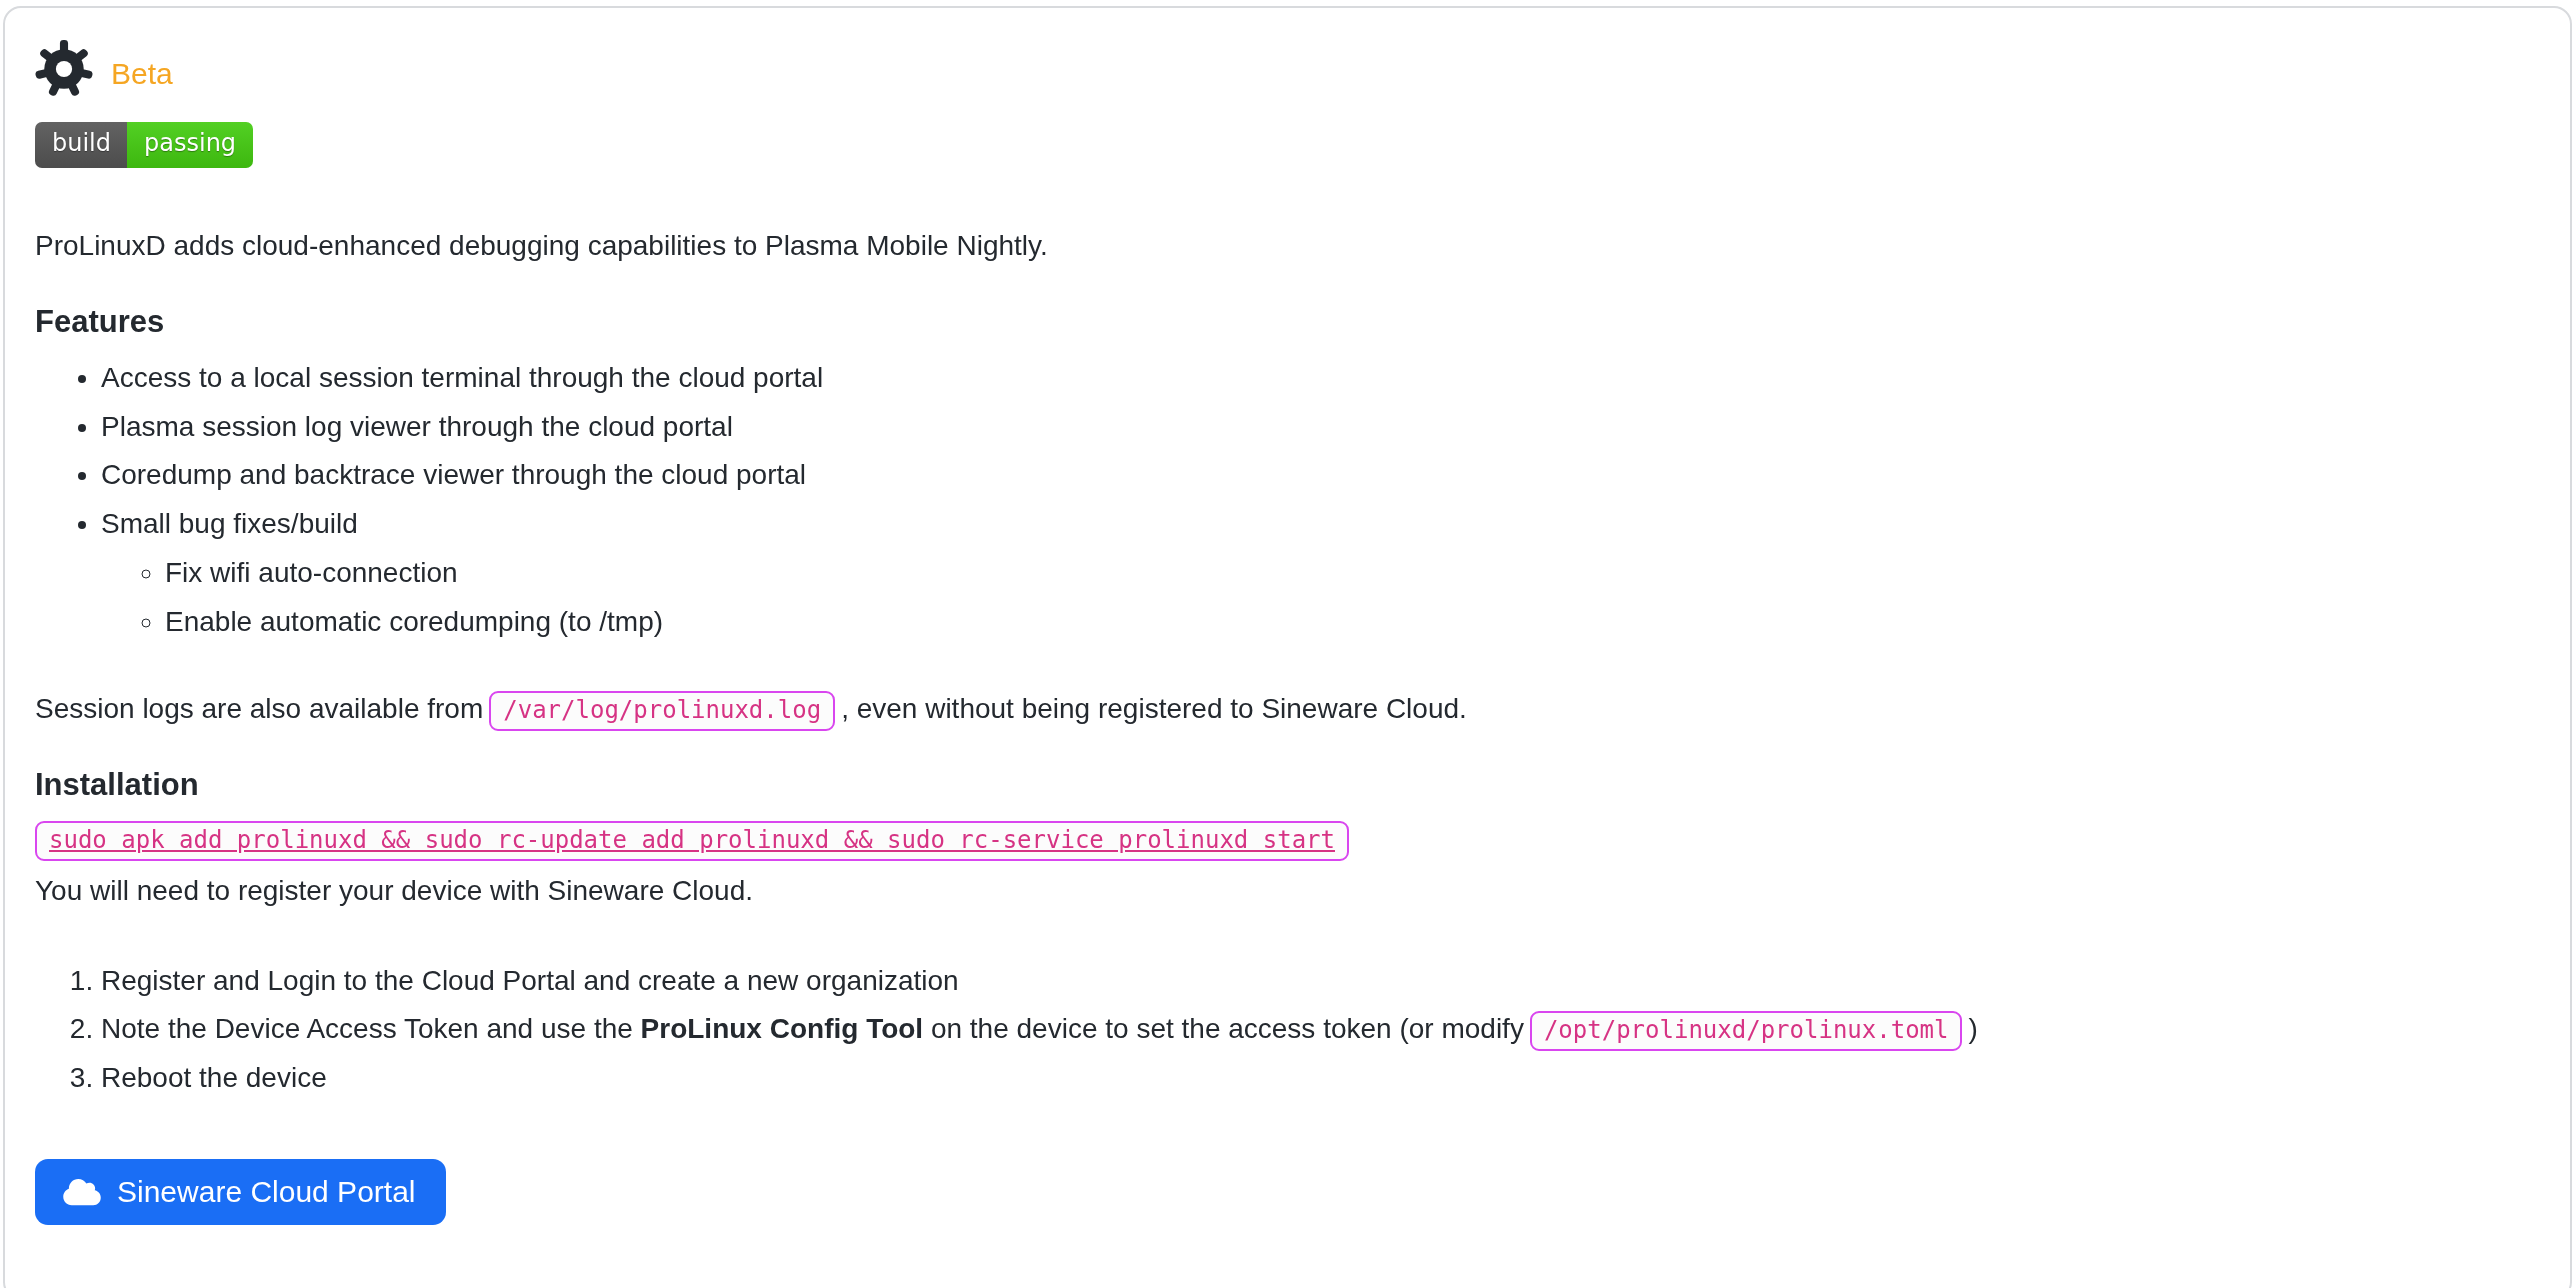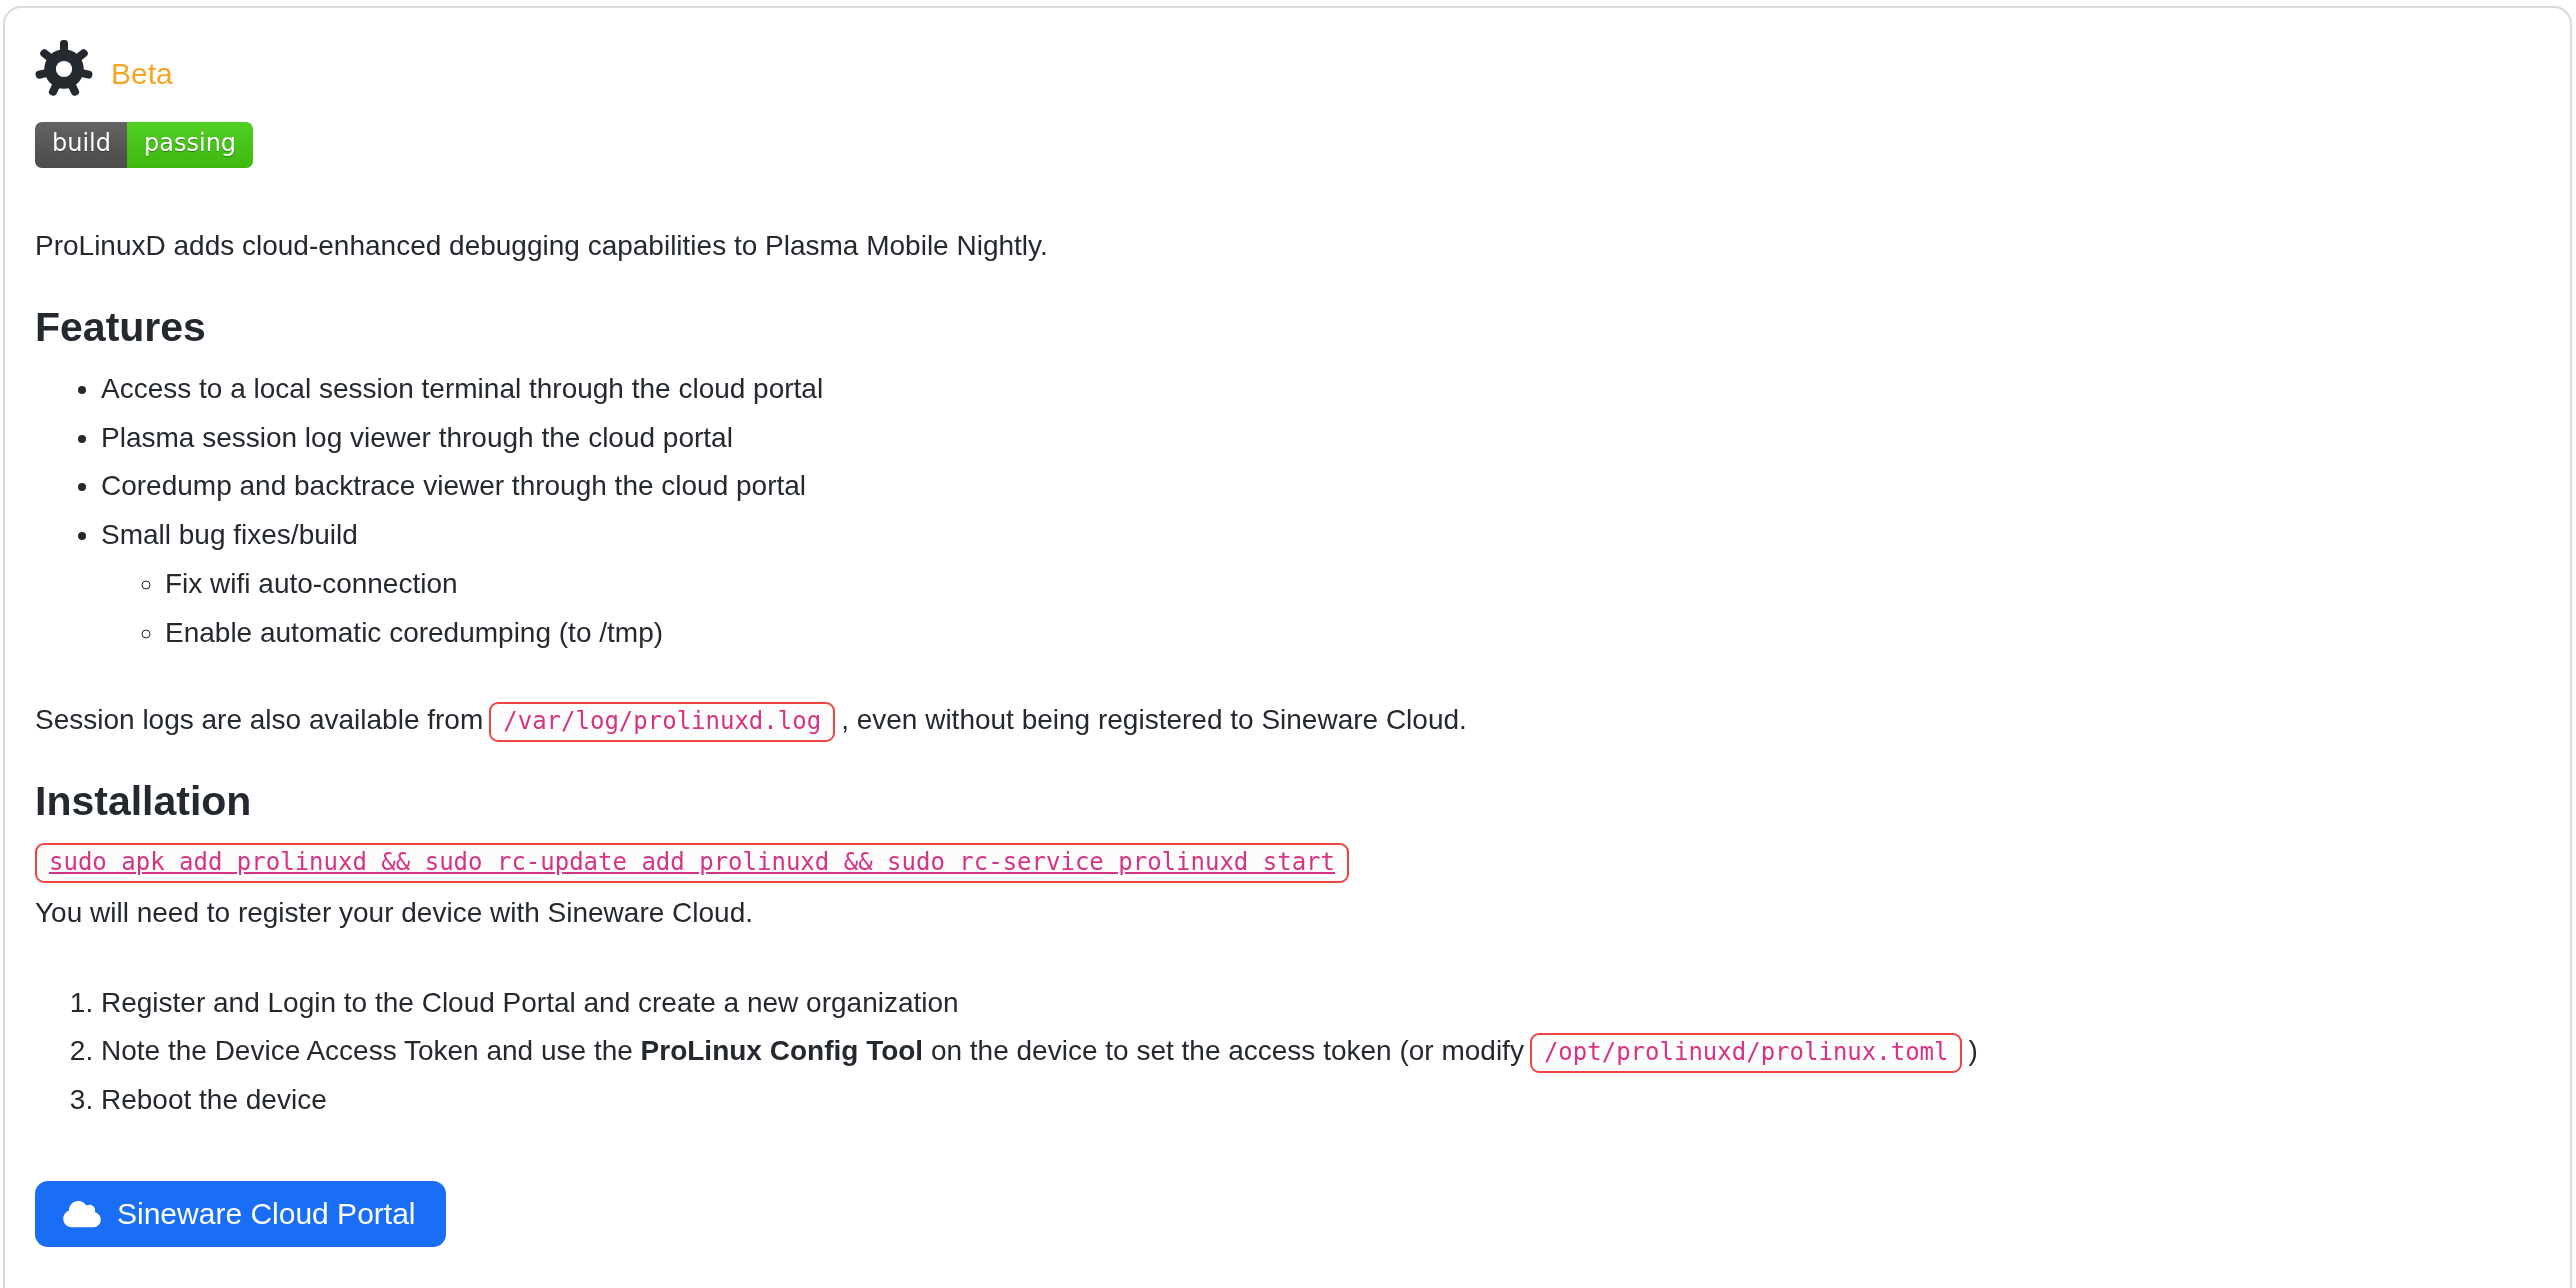--- a/index.html
+++ b/index.html
@@ -63,36 +63,36 @@
   }
   .badge-left  { background: var(--badge-gray);  padding: 0 16px 0 17px; }
   .badge-right { background: var(--badge-green); padding: 0 17px; }
   .badge-left, .badge-right {
     background-image: linear-gradient(rgba(255,255,255,0.08), rgba(0,0,0,0.10));
   }
   
   p, li { font-size: 28px; line-height: 1.42; }
   .intro { margin-top: 58px; }
   h3.section-heading {
-    font-size: 41px;
+    font-size: 31px;
     font-weight: 700;
     margin-top: 38px;
   }
   ul.features-list { margin-top: 18px; padding-left: 66px; }
   ul.features-list > li { margin-bottom: 9px; }
   ul.sub-list { padding-left: 64px; margin-top: 9px; list-style-type: circle; }
   ul.sub-list > li { margin-bottom: 9px; }
   .para { margin-top: 48px; }
   
   code.chip {
     font-family: "DejaVu Sans Mono", "Liberation Mono", monospace;
     font-size: 24px;
     color: var(--code-pink);
     background: #fcfcfc;
-    border: 2px solid #ef4444;
+    border: 2px solid #d946ef;
     border-radius: 9px;
     padding: 3px 12px 5px;
     margin: 0 6px;
     white-space: nowrap;
   }
   .command-line { margin-top: 16px; }
   .command-line code.chip { margin-left: 0; text-decoration: underline; }
   .register-note { margin-top: 12px; }
   ol.steps-list { margin-top: 50px; padding-left: 66px; }
   ol.steps-list > li { margin-bottom: 9px; }

